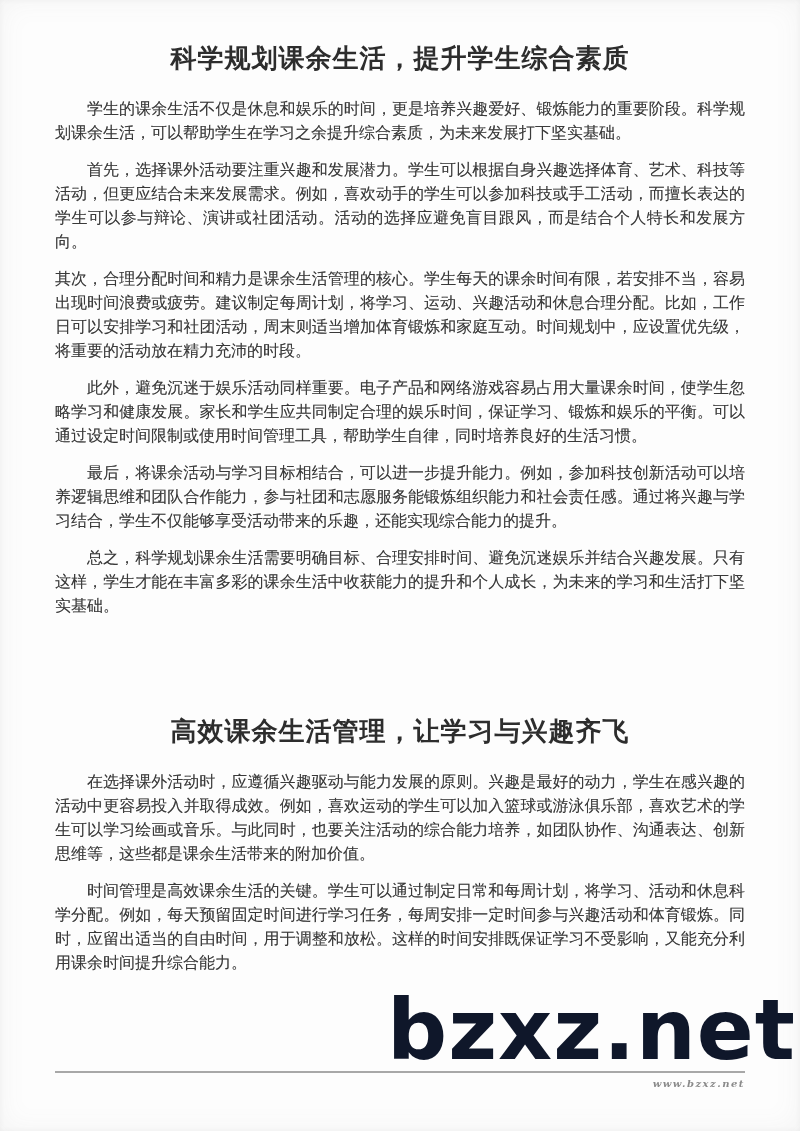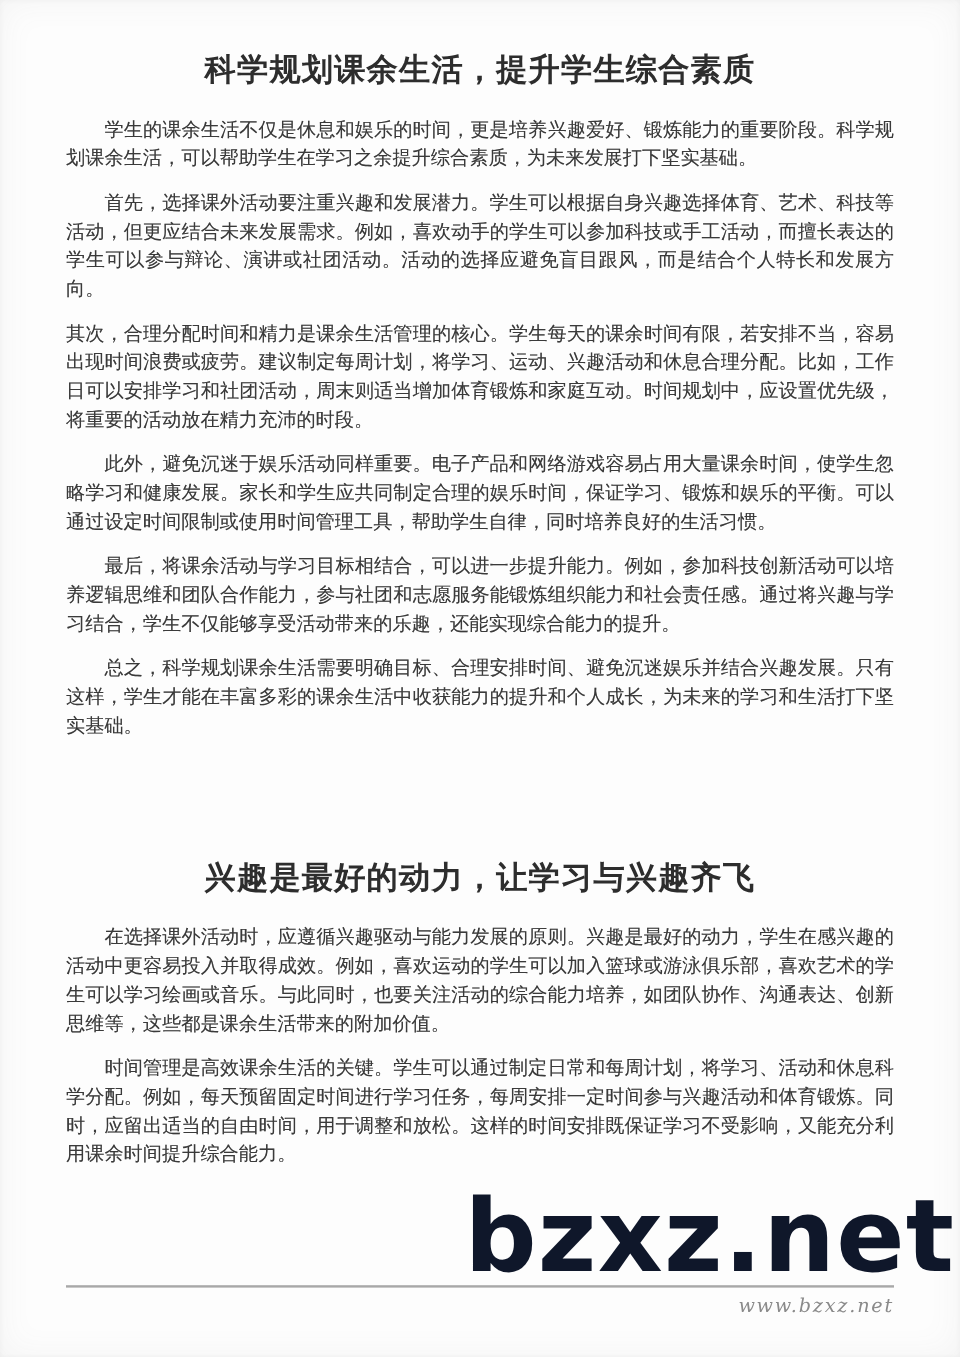--- a/index.html
+++ b/index.html
@@ -70,23 +70,24 @@
     height: 2px;
     background: #a8a8a8;
   }
   .footer-url {
     position: absolute;
     z-index: 2;
     right: 55px;
     top: 1078px;
     font-family: "DejaVu Serif", "Liberation Serif", serif;
     font-style: italic;
-    font-size: 16px;
+    font-size: 10px;
     color: #8a8a8a;
     letter-spacing: 1.5px;
+    font-weight: bold;
   }
 </style>
 </head>
 <body>
 
 <div class="page">
 
   <div class="watermark">bzxz.net</div>
 
   <div class="content">
@@ -95,21 +96,21 @@
       <h1 class="section-title">科学规划课余生活，提升学生综合素质</h1>
       <p class="doc-paragraph">学生的课余生活不仅是休息和娱乐的时间，更是培养兴趣爱好、锻炼能力的重要阶段。科学规划课余生活，可以帮助学生在学习之余提升综合素质，为未来发展打下坚实基础。</p>
       <p class="doc-paragraph">首先，选择课外活动要注重兴趣和发展潜力。学生可以根据自身兴趣选择体育、艺术、科技等活动，但更应结合未来发展需求。例如，喜欢动手的学生可以参加科技或手工活动，而擅长表达的学生可以参与辩论、演讲或社团活动。活动的选择应避免盲目跟风，而是结合个人特长和发展方向。</p>
       <p class="doc-paragraph no-indent">其次，合理分配时间和精力是课余生活管理的核心。学生每天的课余时间有限，若安排不当，容易出现时间浪费或疲劳。建议制定每周计划，将学习、运动、兴趣活动和休息合理分配。比如，工作日可以安排学习和社团活动，周末则适当增加体育锻炼和家庭互动。时间规划中，应设置优先级，将重要的活动放在精力充沛的时段。</p>
       <p class="doc-paragraph">此外，避免沉迷于娱乐活动同样重要。电子产品和网络游戏容易占用大量课余时间，使学生忽略学习和健康发展。家长和学生应共同制定合理的娱乐时间，保证学习、锻炼和娱乐的平衡。可以通过设定时间限制或使用时间管理工具，帮助学生自律，同时培养良好的生活习惯。</p>
       <p class="doc-paragraph">最后，将课余活动与学习目标相结合，可以进一步提升能力。例如，参加科技创新活动可以培养逻辑思维和团队合作能力，参与社团和志愿服务能锻炼组织能力和社会责任感。通过将兴趣与学习结合，学生不仅能够享受活动带来的乐趣，还能实现综合能力的提升。</p>
       <p class="doc-paragraph">总之，科学规划课余生活需要明确目标、合理安排时间、避免沉迷娱乐并结合兴趣发展。只有这样，学生才能在丰富多彩的课余生活中收获能力的提升和个人成长，为未来的学习和生活打下坚实基础。</p>
     </div>
 
     <div class="section section-2">
-      <h1 class="section-title">兴趣是最好的动力，让学习与兴趣齐飞</h1>
+      <h1 class="section-title">高效课余生活管理，让学习与兴趣齐飞</h1>
       <p class="doc-paragraph">在选择课外活动时，应遵循兴趣驱动与能力发展的原则。兴趣是最好的动力，学生在感兴趣的活动中更容易投入并取得成效。例如，喜欢运动的学生可以加入篮球或游泳俱乐部，喜欢艺术的学生可以学习绘画或音乐。与此同时，也要关注活动的综合能力培养，如团队协作、沟通表达、创新思维等，这些都是课余生活带来的附加价值。</p>
       <p class="doc-paragraph">时间管理是高效课余生活的关键。学生可以通过制定日常和每周计划，将学习、活动和休息科学分配。例如，每天预留固定时间进行学习任务，每周安排一定时间参与兴趣活动和体育锻炼。同时，应留出适当的自由时间，用于调整和放松。这样的时间安排既保证学习不受影响，又能充分利用课余时间提升综合能力。</p>
     </div>
 
   </div>
 
   <div class="footer-divider"></div>
   <div class="footer-url">www.bzxz.net</div>
 
 </div>

